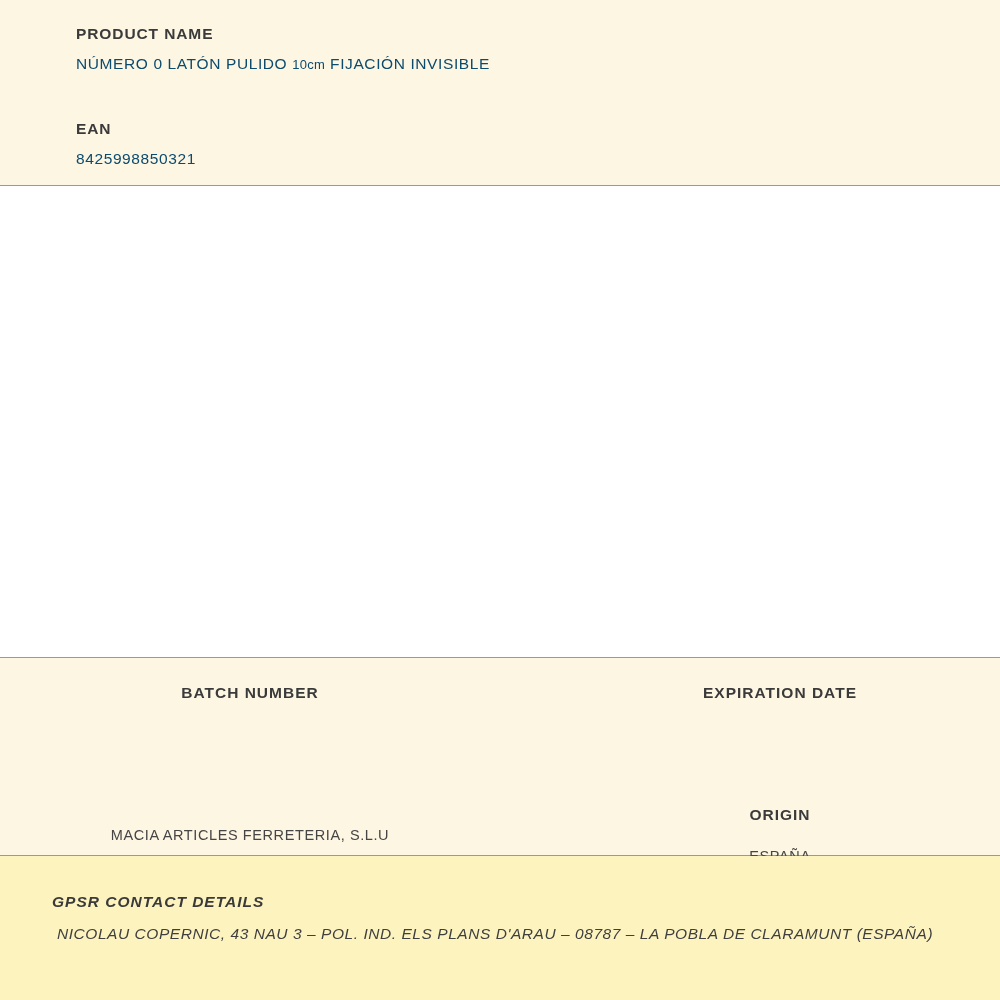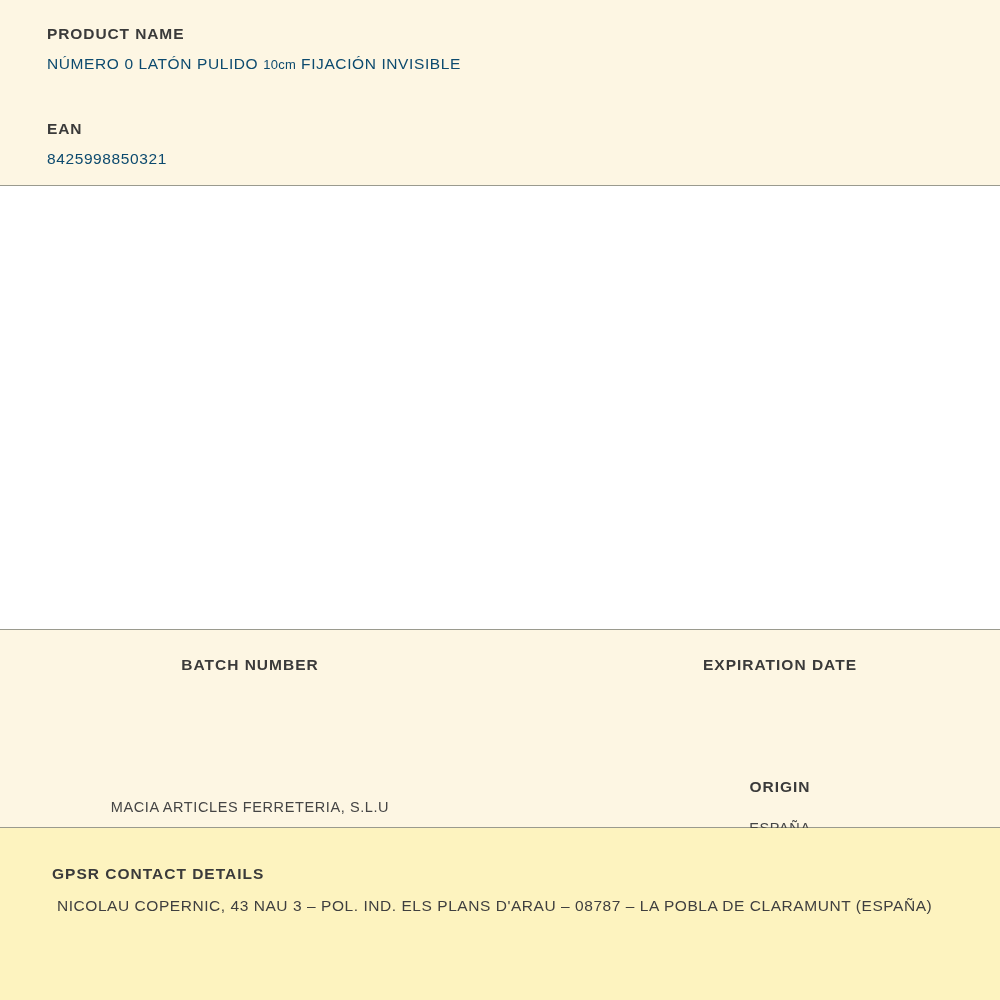--- a/index.html
+++ b/index.html
@@ -25,21 +25,21 @@
 
   
   .top-section {
     background: #fdf6e3;
     padding: 22px 0 14px 0;
     border-bottom: 1px solid #9a9a8e;
     height: 186px;
     box-sizing: border-box;
   }
   .field-block {
-    padding: 0 47px;
+    padding: 0 76px;
   }
   .field-block + .field-block {
     margin-top: 40px;
   }
   .field-label {
     font-size: 15.5px;
     font-weight: bold;
     letter-spacing: 0.9px;
     color: #3a3a3a;
     text-transform: uppercase;
@@ -99,23 +99,24 @@
     letter-spacing: 0.6px;
     color: #454545;
     line-height: 1.6;
     margin-top: 20px;
     min-height: 18px;
   }
 
   
   .footer-section {
     background: #fdf3bf;
-    height: 172px;
+    height: 144px;
     box-sizing: border-box;
     padding: 34px 52px 8px 52px;
+    font-style: italic;
   }
   .footer-label {
     font-size: 15.5px;
     font-weight: bold;
     letter-spacing: 1.0px;
     color: #3a3a3a;
     text-transform: uppercase;
     line-height: 1.5;
   }
   .footer-value {

